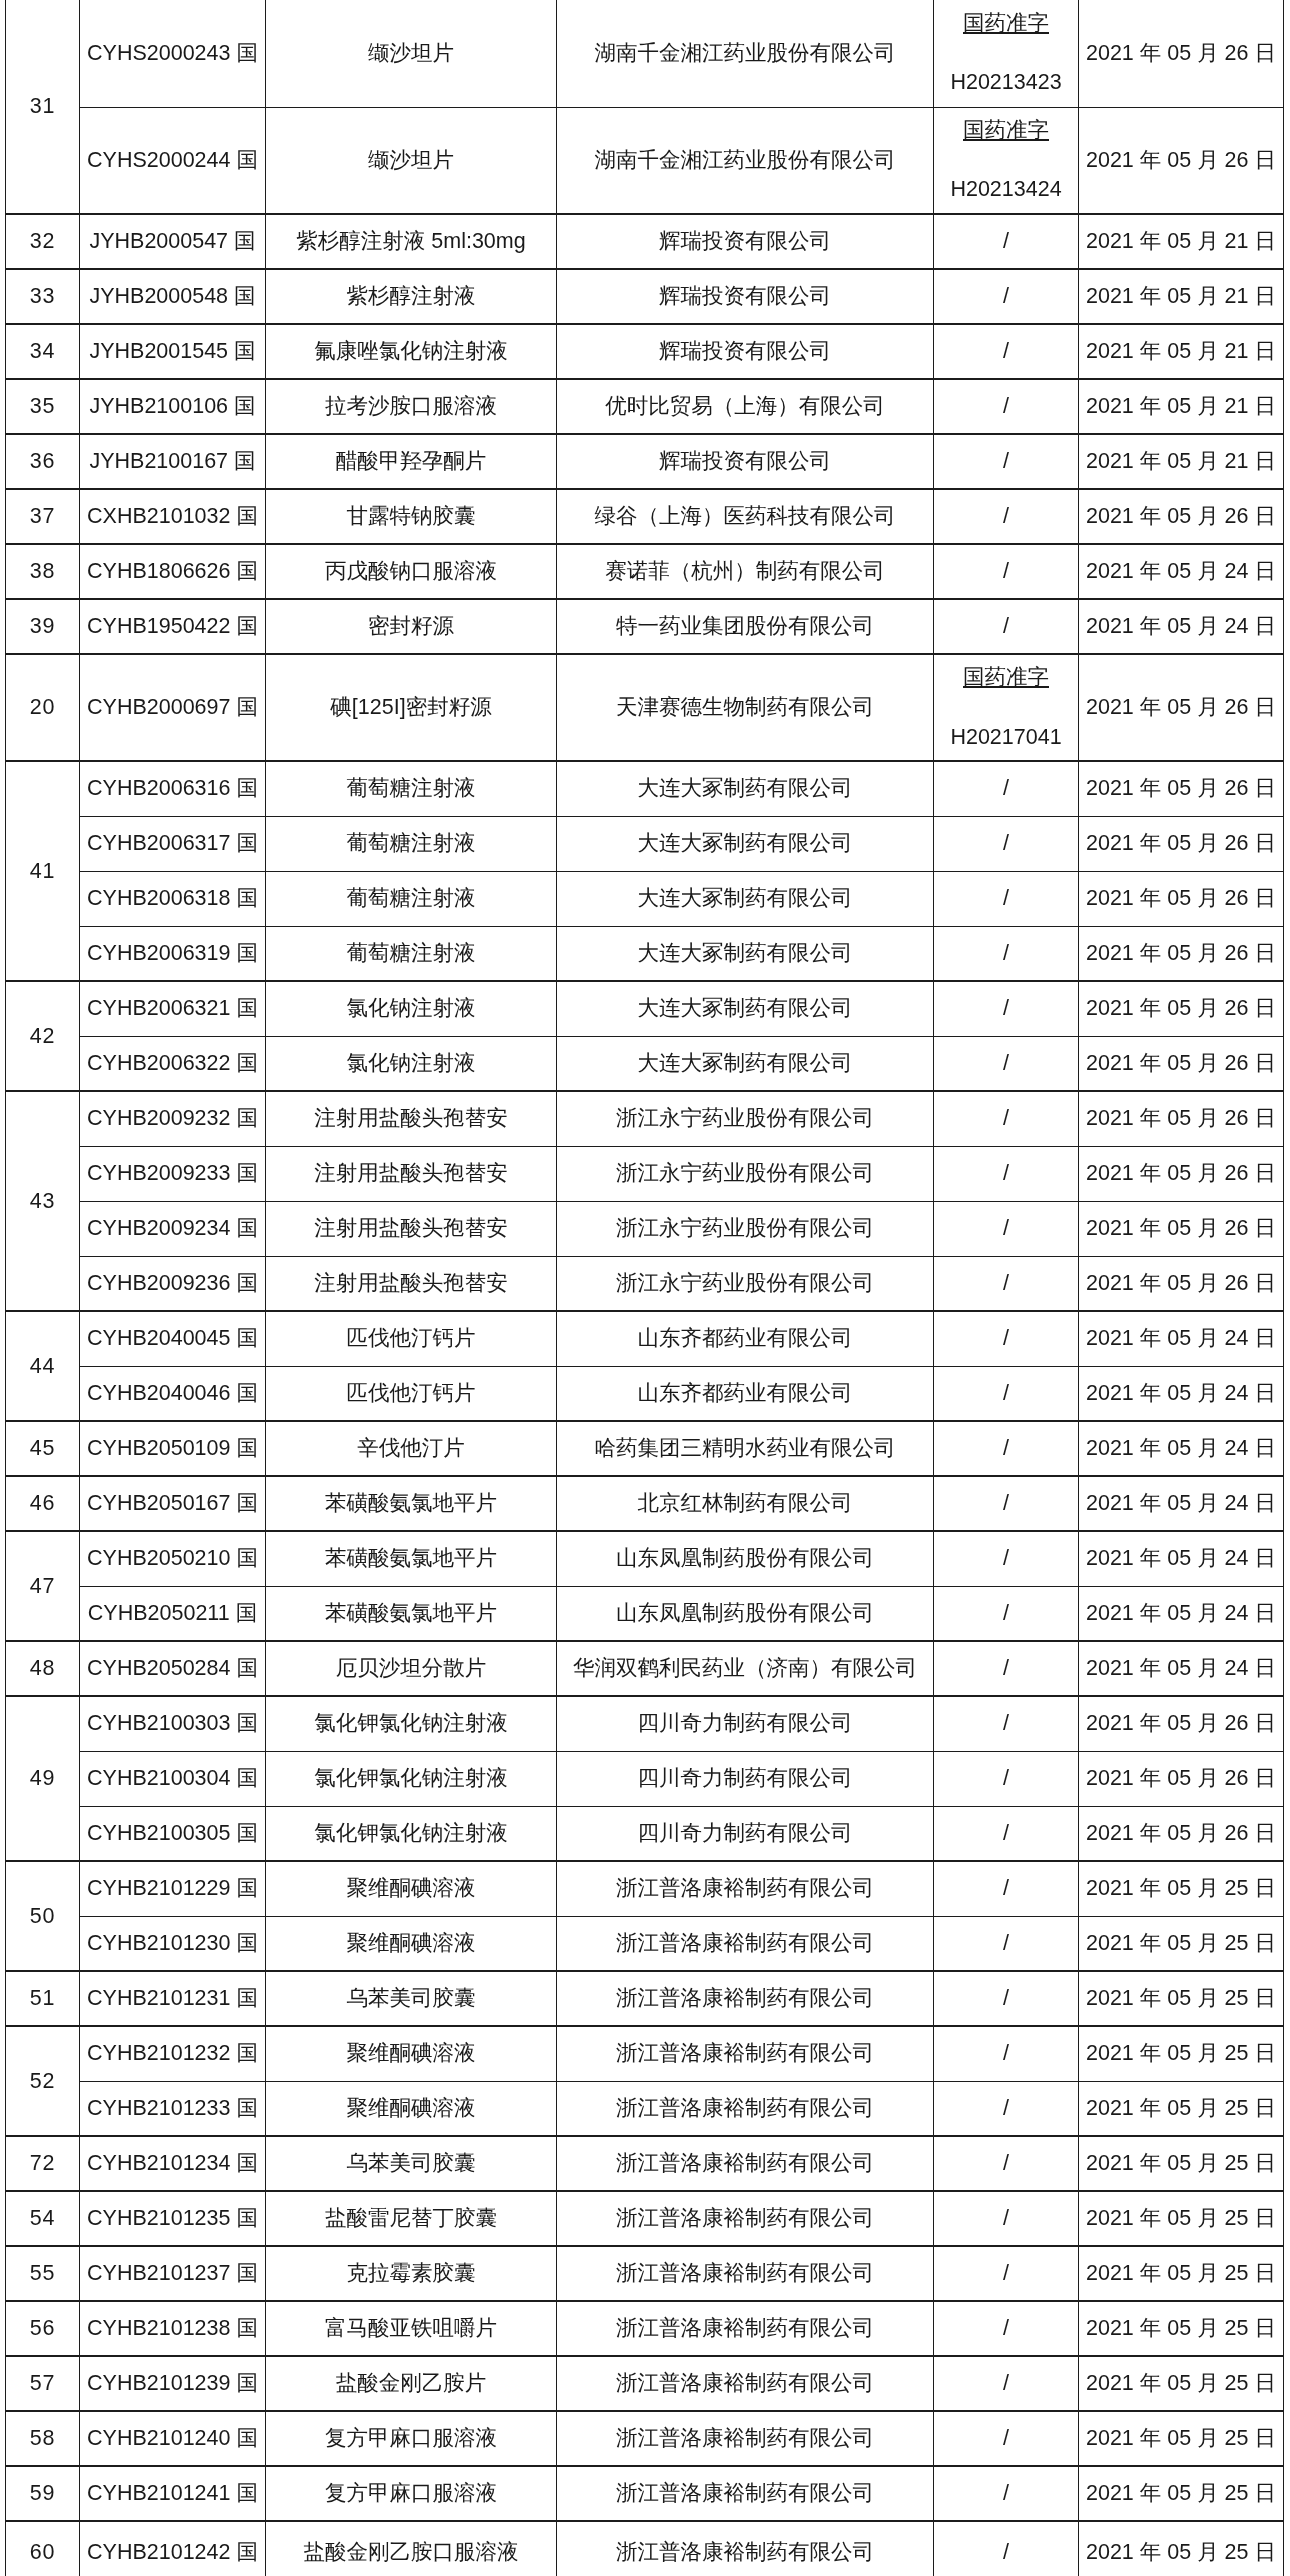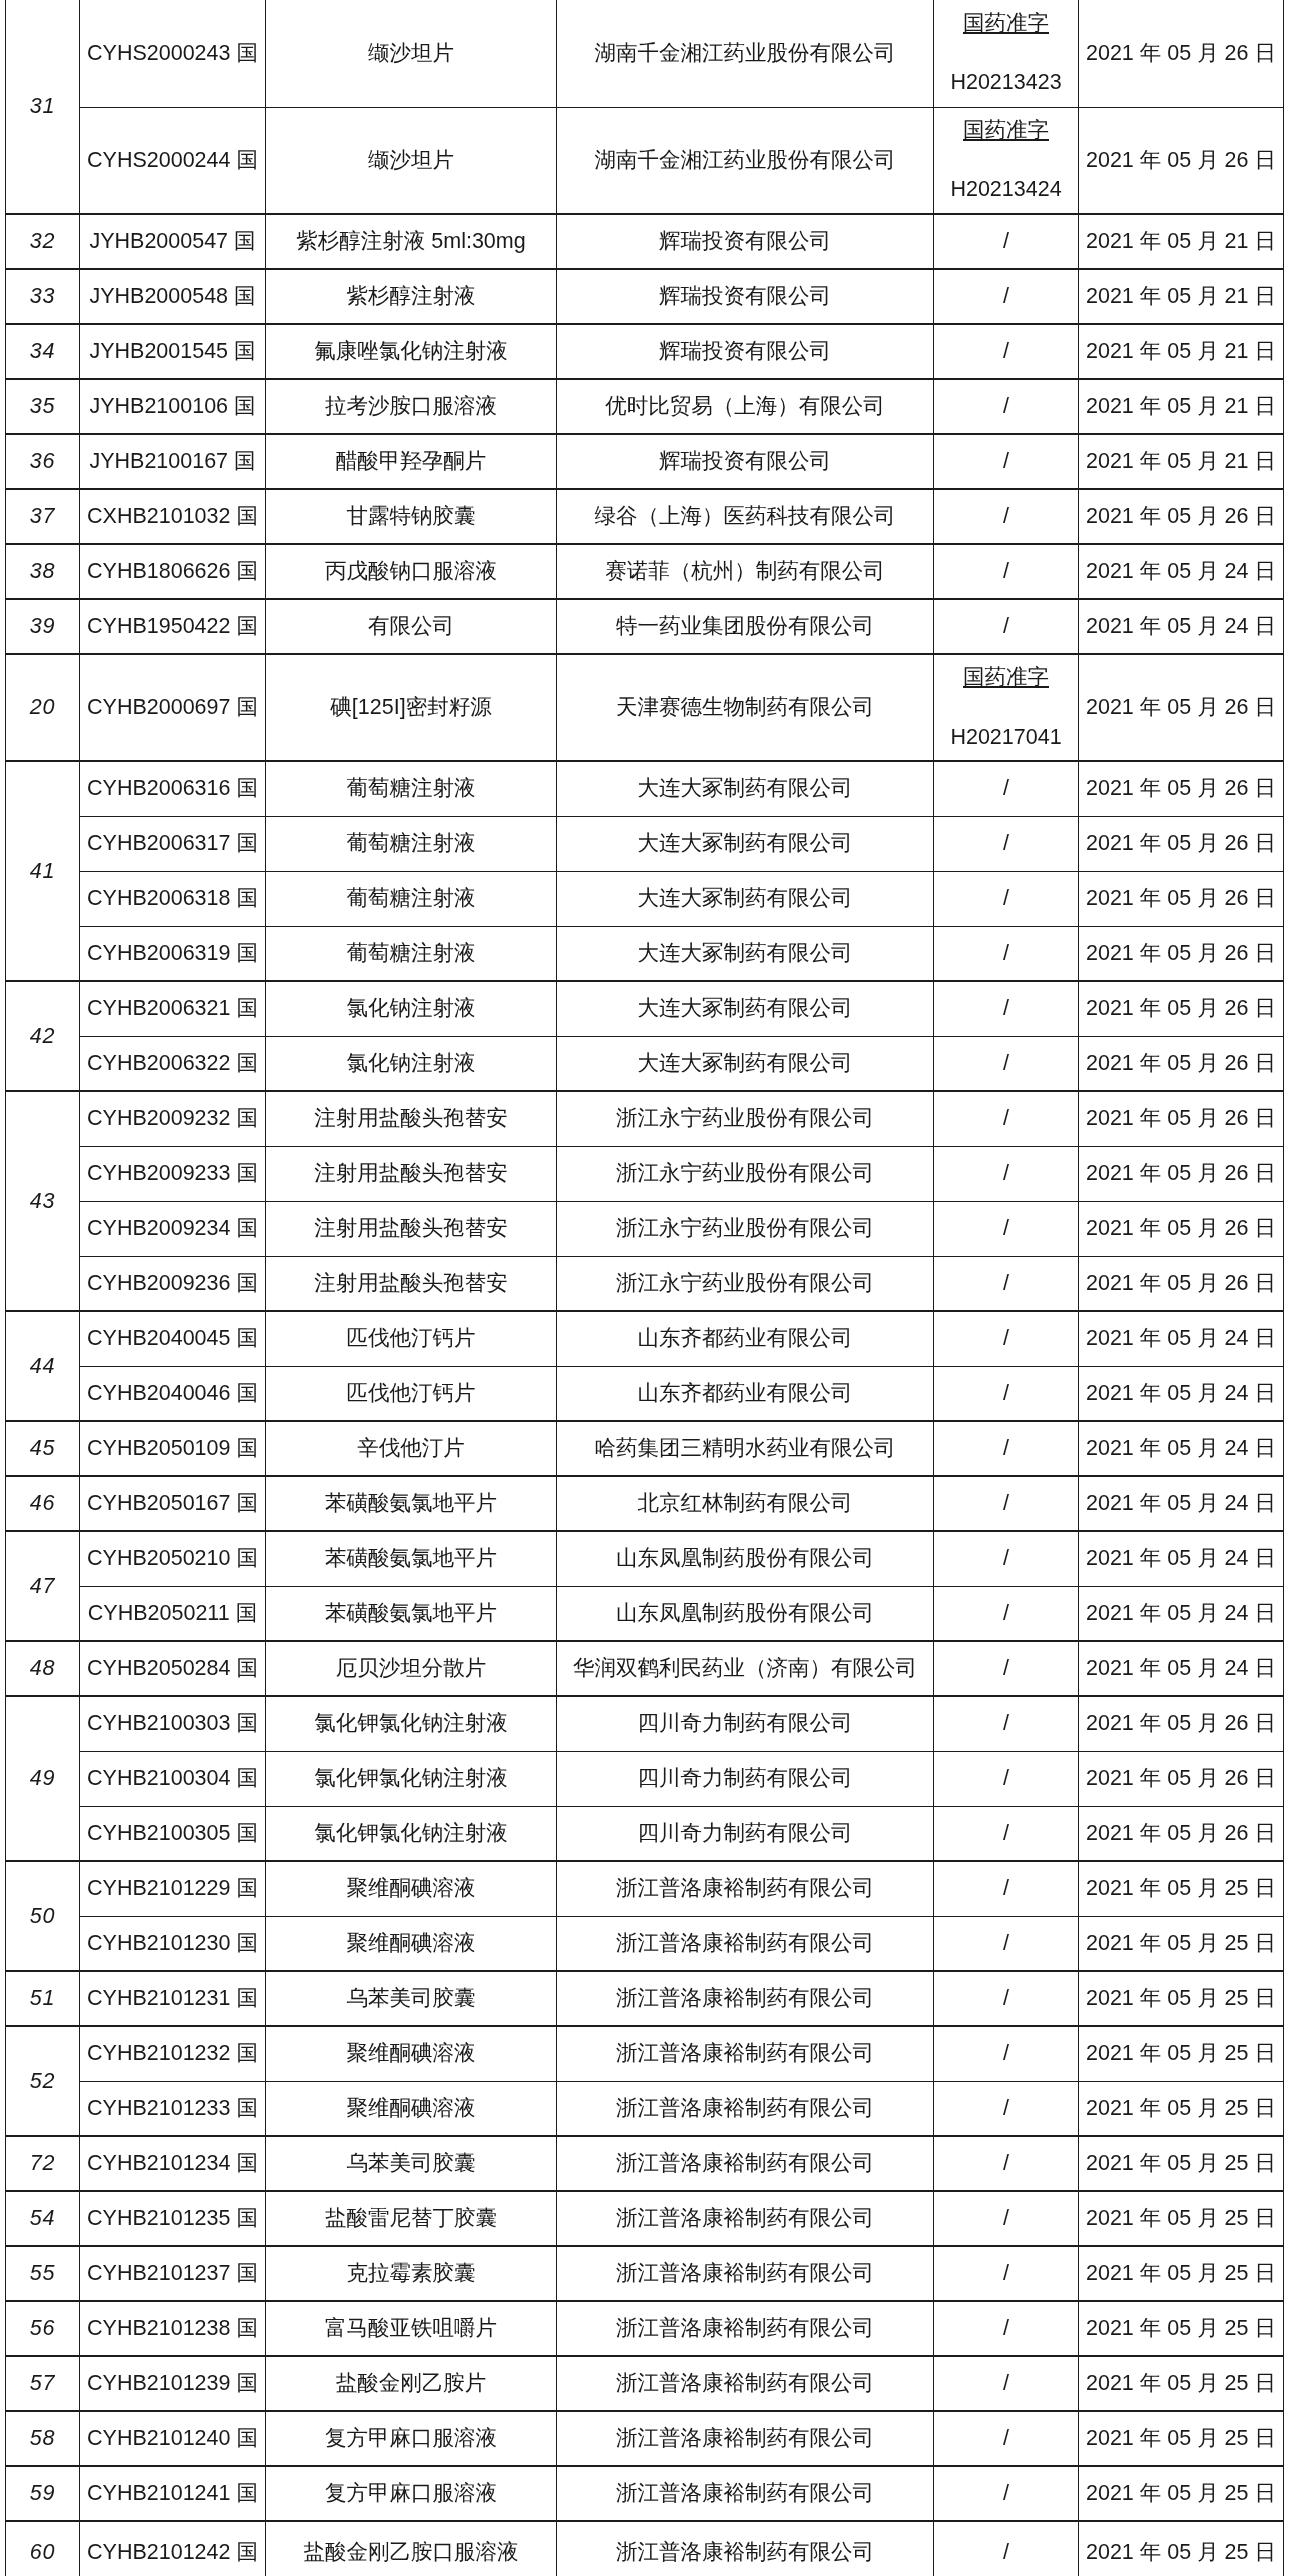--- a/index.html
+++ b/index.html
@@ -30,21 +30,21 @@
     word-break: break-all;
   }
   table.approval tr { height: 55px; }
   table.approval tr.tall { height: 107px; }
   table.approval tr.group-start td { border-top-width: 2.1px; }
   table.approval tbody tr:first-child td { border-top: 0; }
   table.approval tbody tr:last-child { height: 62px; }
   table.approval tbody tr:last-child td { border-bottom-width: 2.1px; }
   td.approval-cell.two-line div { line-height: 1.1; }
   td.approval-cell.two-line div:first-child { margin-bottom: 36px; text-decoration: underline; }
-  td.seq-cell { letter-spacing: 0.7px; font-style: italic; }
+  td.seq-cell { letter-spacing: 0.7px; }
 </style>
 </head>
 <body>
 
 <div class="page">
   <table class="approval">
     <colgroup>
       <col style="width:74px">
       <col style="width:186px">
       <col style="width:291px">
@@ -126,21 +126,21 @@
           <td class="seq-cell" rowspan="1">38</td>
           <td class="accept-cell">CYHB1806626 国</td>
           <td class="drug-cell">丙戊酸钠口服溶液</td>
           <td class="company-cell">赛诺菲（杭州）制药有限公司</td>
           <td class="approval-cell">/</td>
           <td class="date-cell">2021 年 05 月 24 日</td>
         </tr>
         <tr class="group-start">
           <td class="seq-cell" rowspan="1">39</td>
           <td class="accept-cell">CYHB1950422 国</td>
-          <td class="drug-cell">有限公司</td>
+          <td class="drug-cell">密封籽源</td>
           <td class="company-cell">特一药业集团股份有限公司</td>
           <td class="approval-cell">/</td>
           <td class="date-cell">2021 年 05 月 24 日</td>
         </tr>
         <tr class="group-start tall">
           <td class="seq-cell" rowspan="1">20</td>
           <td class="accept-cell">CYHB2000697 国</td>
           <td class="drug-cell">碘[125I]密封籽源</td>
           <td class="company-cell">天津赛德生物制药有限公司</td>
           <td class="approval-cell two-line">

